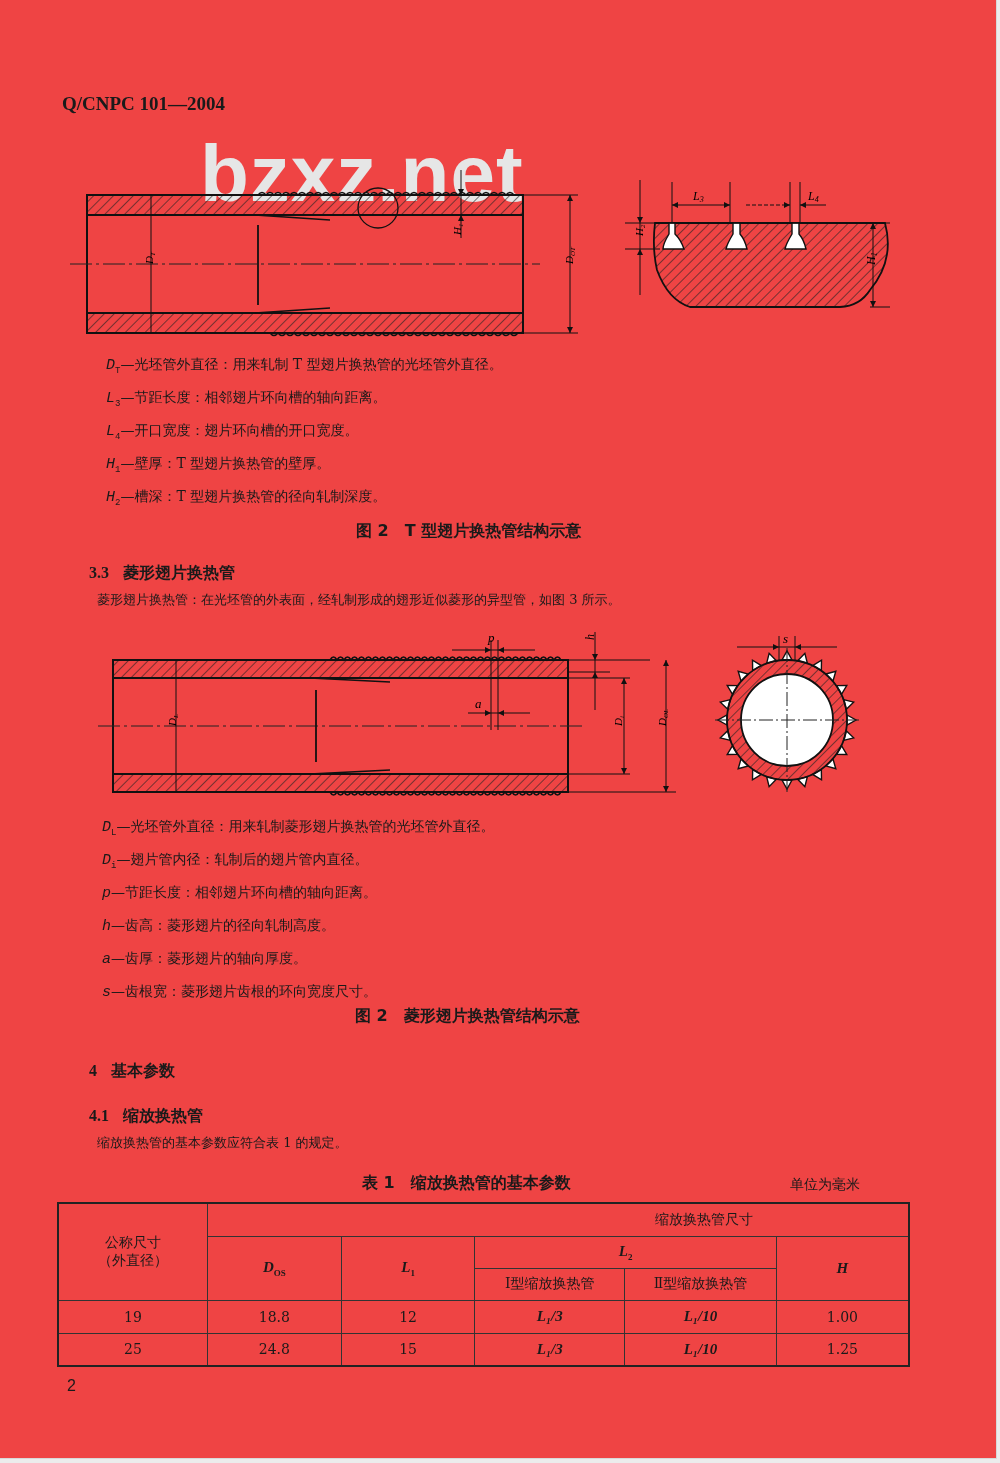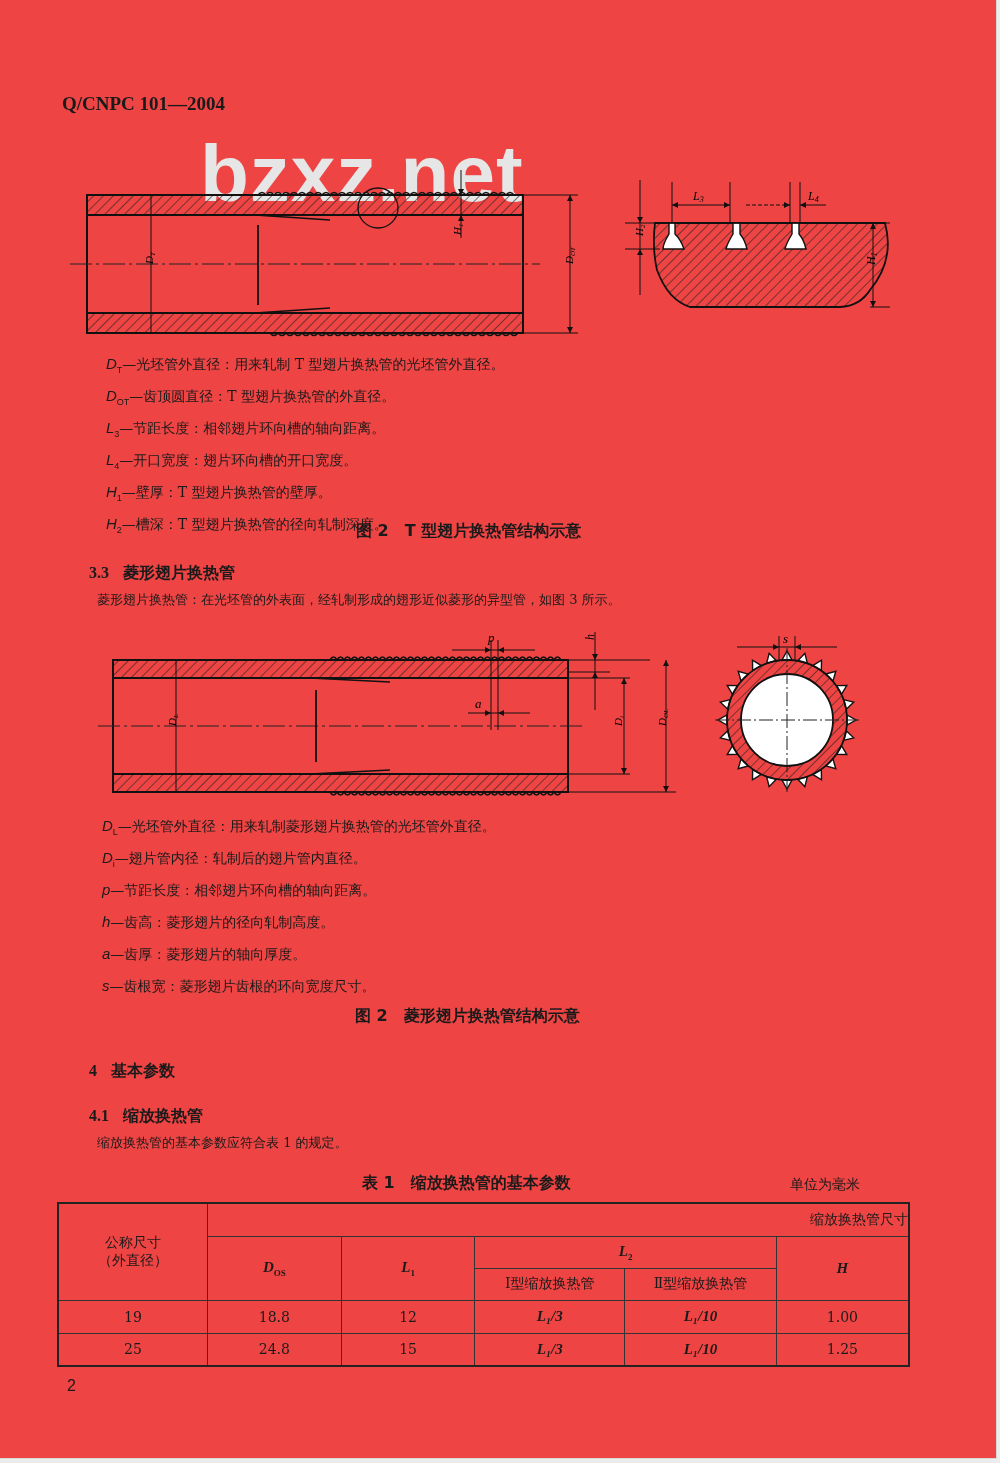--- a/index.html
+++ b/index.html
@@ -5,21 +5,21 @@
   html, body { margin:0; padding:0; }
   body { width:1000px; height:1463px; background:#ececec; position:relative; overflow:hidden;
          font-family:"DejaVu Serif","Liberation Serif",serif; color:#1a1a1a; }
   .page { position:absolute; left:0; top:0; width:996px; height:1458px; background:#ef4444;
           border-right:1px solid #d8d8d8; border-bottom:1px solid #d8d8d8; }
   .abs { position:absolute; white-space:nowrap; }
   .std-code { left:62px; top:93px; font-family:"Liberation Serif",serif; font-weight:bold; font-size:19px; }
   .watermark { left:200px; top:128px; font-family:"Liberation Sans",sans-serif; font-weight:bold;
                font-size:80px; color:#e6e6e6; letter-spacing:1px; }
   .legend { font-size:14px; line-height:26px; }
-  .legend .sym { font-family:Liberation Sans, sans-serif; font-style:italic; font-size:15px; }
+  .legend .sym { font-family:Liberation Mono, monospace; font-style:italic; font-size:15px; }
   .legend .sym sub { font-size:9px; font-style:normal; }
   .caption { font-weight:bold; font-size:16px; font-family:"DejaVu Sans","Liberation Sans",sans-serif; }
   .heading { font-weight:bold; font-size:16px; font-family:"DejaVu Sans","Liberation Sans",sans-serif;margin-left:29px; }
   .heading .num { font-family:"Liberation Serif",serif; margin-right:14px; }
   .para { font-size:13px; }
   .unit { font-size:14px; }
   table.t1 { position:absolute; left:57px; top:1202px; width:853px; border-collapse:collapse;
              font-size:14px; border:2px solid #222; }
   table.t1 td { border:1px solid #333; text-align:center; vertical-align:middle; padding:0; }
   table.t1 .it { font-family:"Liberation Serif",serif; font-style:italic; font-size:15px;font-weight:bold; }
@@ -103,21 +103,20 @@
     <text x="636" y="83" font-size="11" transform="rotate(-90 636 76)">H<tspan font-size="7" dy="2">2</tspan></text>
 
     <line x1="873" y1="63" x2="873" y2="147" stroke="#111" stroke-width="1"></line>
     <polygon points="870,69 876,69 873,63" fill="#111"></polygon>
     <polygon points="870,141 876,141 873,147" fill="#111"></polygon>
     <text x="868" y="112" font-size="12" transform="rotate(-90 868 105)">H<tspan font-size="8" dy="2">1</tspan></text>
   </svg>
 
   <div class="abs legend" style="left:106px;top:351px">
     <div><span class="sym"><span>D</span><sub>T</sub></span><span>—光坯管外直径：用来轧制 T 型翅片换热管的光坯管外直径。</span></div>
-    <div><span class="sym"><span>D</span><sub>OT</sub></span><span>—齿顶圆直径：T 型翅片换热管的外直径。</span></div>
     <div><span class="sym"><span>L</span><sub>3</sub></span><span>—节距长度：相邻翅片环向槽的轴向距离。</span></div>
     <div><span class="sym"><span>L</span><sub>4</sub></span><span>—开口宽度：翅片环向槽的开口宽度。</span></div>
     <div><span class="sym"><span>H</span><sub>1</sub></span><span>—壁厚：T 型翅片换热管的壁厚。</span></div>
     <div><span class="sym"><span>H</span><sub>2</sub></span><span>—槽深：T 型翅片换热管的径向轧制深度。</span></div>
   </div>
   <div class="abs caption" style="left:356px;top:521px">图 2　T 型翅片换热管结构示意</div>
 
   <div class="abs heading" style="left:60px;top:563px">
     <span class="num">3.3</span><span>菱形翅片换热管</span>
   </div>
@@ -247,21 +246,21 @@
       <col style="width:150px">
         <col style="width:152px">
         <col style="width:133px">
     </colgroup>
     <tbody>
         <tr style="height:33px">
       <td rowspan="3">
         <div>公称尺寸</div>
         <div>（外直径）</div>
       </td>
-      <td colspan="5" style="text-align:right;padding-left:20px">
+      <td colspan="5" style="text-align:center;padding-left:20px">
         <span style="margin-left:272px">缩放换热管尺寸</span>
       </td>
     </tr>
     <tr style="height:32px">
       <td rowspan="2" class="it"><span>D</span><sub>OS</sub></td>
       <td rowspan="2" class="it"><span>L</span><sub>1</sub></td>
       <td colspan="2" class="it"><span>L</span><sub>2</sub></td>
       <td rowspan="2" class="it">H</td>
     </tr>
     <tr style="height:32px">

